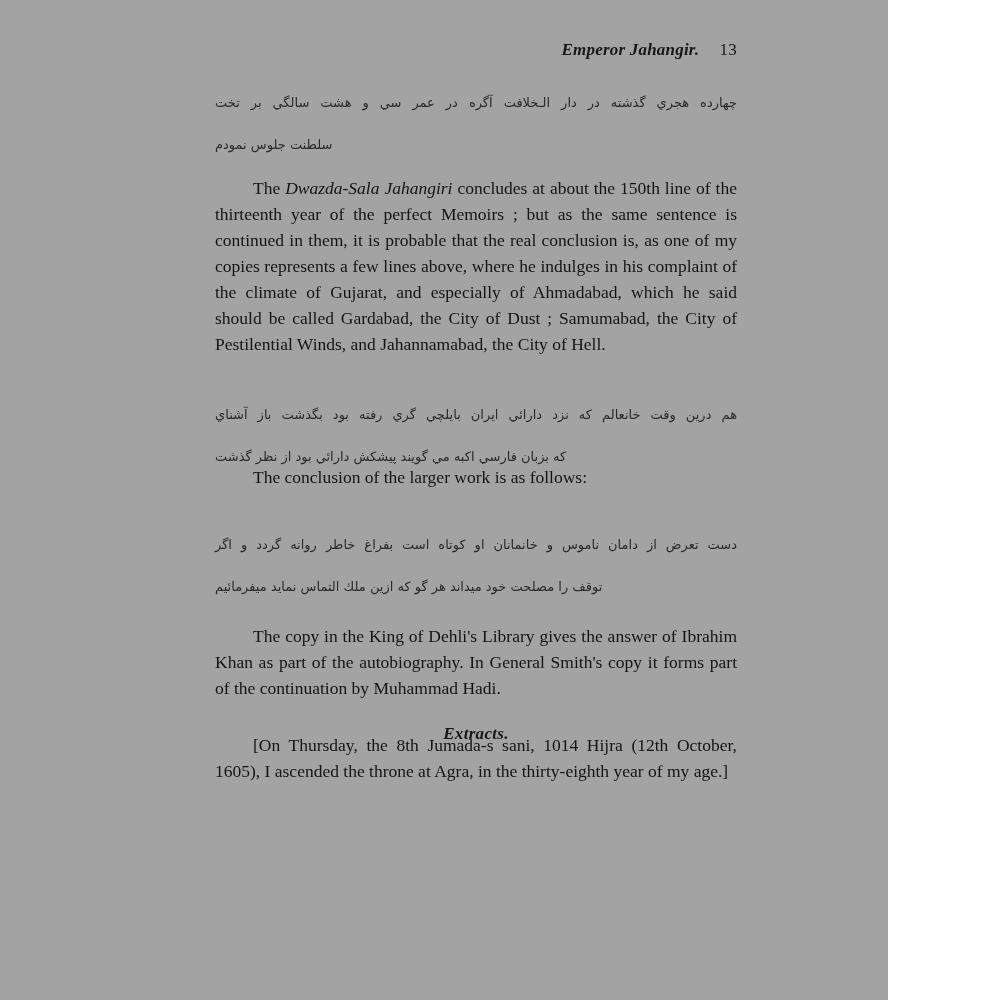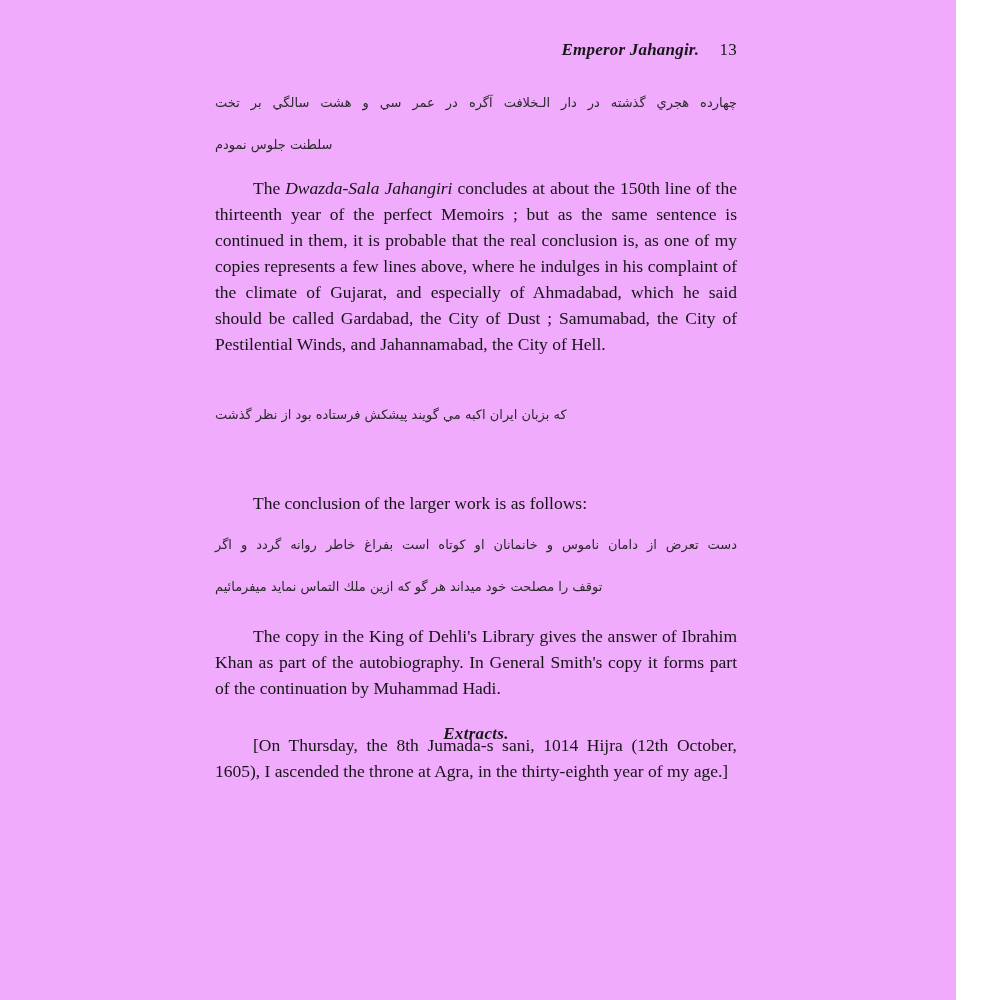--- a/index.html
+++ b/index.html
@@ -1,21 +1,21 @@
 <!DOCTYPE html>
 <html><head>
 <meta charset="utf-8">
 <style>
   html, body { margin: 0; padding: 0; }
   body { background: #ffffff; }
   .page {
     position: relative;
-    width: 956px;
+    width: 888px;
     height: 1000px;
-    background: #f0abfc;
+    background: #a3a3a3;
     overflow: hidden;
     color: #171717;
   }
   .col {
     position: absolute;
     left: 215px;
     width: 522px;
   }
   
   .header {
@@ -68,21 +68,21 @@
     font-style: italic;
     font-weight: bold;
     font-size: 17px;
     letter-spacing: 0.3px;
   }
   
   .pos-header   { top: 40px; }
   .pos-fa1      { top: 82px; }
   .pos-p1       { top: 175px; }
   .pos-fa2      { top: 394px; }
-  .pos-p2       { top: 490px; }
+  .pos-p2       { top: 464px; }
   .pos-fa3      { top: 524px; }
   .pos-p3       { top: 623px; }
   .pos-extracts { top: 724px; }
   .pos-p4       { top: 732px; }
 </style>
 </head>
 <body>
 
 <div class="page">
 
@@ -94,21 +94,22 @@
   <div class="col fa pos-fa1">
     <div class="fa-line-full">چهارده هجري گذشته در دار الـخلافت آگره در عمر سي و هشت سالگي بر تخت</div>
     <div class="fa-line-end">سلطنت جلوس نمودم</div>
   </div>
 
   <div class="col en indent pos-p1">
     <span>The </span><span class="work-title">Dwazda-Sala Jahangiri</span><span> concludes at about the 150th line of the thirteenth year of the perfect Memoirs ; but as the same sentence is continued in them, it is probable that the real conclusion is, as one of my copies represents a few lines above, where he indulges in his complaint of the climate of Gujarat, and especially of Ahmadabad, which he said should be called Gardabad, the City of Dust ; Samumabad, the City of Pestilential Winds, and Jahannamabad, the City of Hell.</span>
   </div>
 
   <div class="col fa pos-fa2">
-    <div class="fa-line-end">كه بزبان ايران اكبه مي گويند پيشكش فرستاده بود از نظر گذشت</div>
+    <div class="fa-line-full">هم درين وقت خانعالم كه نزد دارائي ايران بايلچي گري رفته بود بگذشت باز آشناي</div>
+    <div class="fa-line-end">كه بزبان فارسي اكبه مي گويند پيشكش دارائي بود از نظر گذشت</div>
   </div>
 
   <div class="col en indent pos-p2">The conclusion of the larger work is as follows:</div>
 
   <div class="col en indent pos-p3">The copy in the King of Dehli's Library gives the answer of Ibrahim Khan as part of the autobiography. In General Smith's copy it forms part of the continuation by Muhammad Hadi.</div>
 
   <div class="col fa pos-fa3">
     <div class="fa-line-full">دست تعرض از دامان ناموس و خانمانان او كوتاه است بفراغ خاطر روانه گردد و اگر</div>
     <div class="fa-line-end">توقف را مصلحت خود ميداند هر گو كه ازين ملك التماس نمايد ميفرمائيم</div>
   </div>

